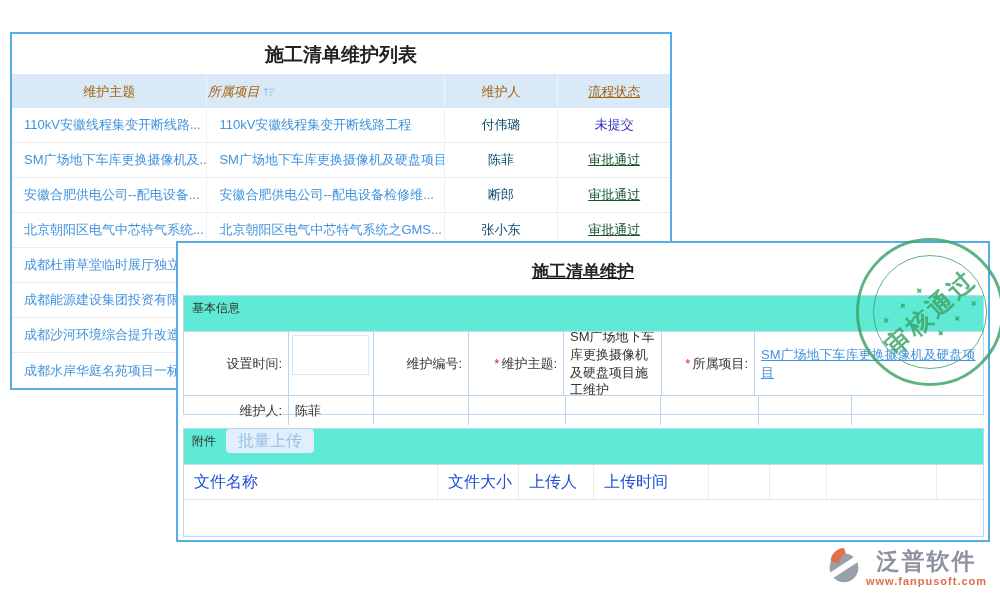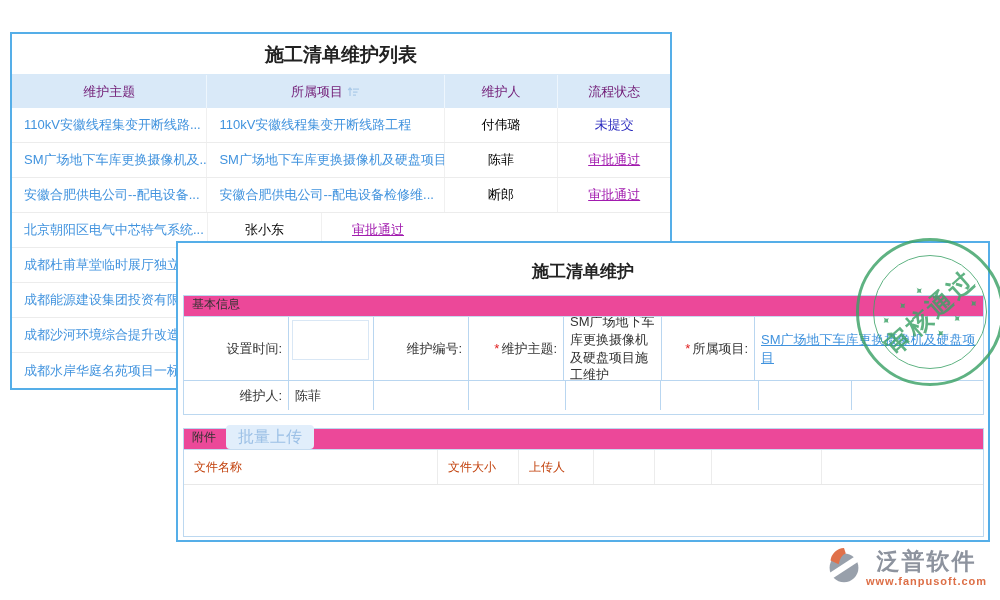--- a/index.html
+++ b/index.html
@@ -7,64 +7,64 @@
   body { font-family:"Liberation Sans","DejaVu Sans",sans-serif; position:relative; overflow:hidden; }
   #canvas { position:absolute; left:0; top:0; width:1000px; height:600px; background:#fff; overflow:hidden; }
 
   
   #list-panel { position:absolute; left:10px; top:32px; width:662px; height:358px;
     background:#fff; border:2px solid #55aee8; z-index:10; }
   .lp-title { height:41px; line-height:41px; text-align:center; font-size:19px; font-weight:bold;
     color:#222; border-bottom:1px solid #d8e9f8; }
   .lp-header { display:flex; background:#d9e9f8; height:33px; }
   .lp-header .hcell { display:flex; align-items:center; justify-content:center; gap:4px;
-    color:#701a75; font-size:13px; border-right:1px solid #eef6fd; }
-  .lp-header .hcell:last-child { border-right:none; }
+    color:#a16207; font-size:13px; border-right:1px solid #eef6fd; }
+  .lp-header .hcell:last-child { border-right:none;text-decoration:underline; }
   .lp-row { display:flex; height:35px; border-bottom:1px solid #ececec; background:#fff; }
   .lp-row:last-child { border-bottom:none; }
   .lp-cell { display:flex; align-items:center; font-size:13px; border-right:1px solid #f0f0f0;
     overflow:hidden; white-space:nowrap; }
   .lp-cell:last-child { border-right:none; }
   .c-topic   { width:196px; padding-left:12px; color:#4193de; }
   .c-project { width:238px; padding-left:12px; color:#4193de; }
-  .c-maint   { width:114px; justify-content:center; color:#000000; }
+  .c-maint   { width:114px; justify-content:center; color:#0c4a6e; }
   .c-status  { width:112px; justify-content:center; }
   .status-pending  { color:#2d2dbf; }
-  .status-approved { color:#a21caf; text-decoration:underline; }
+  .status-approved { color:#14532d; text-decoration:underline; }
   .sort-icon svg { display:block; }
 
   
   #modal { position:absolute; left:176px; top:241px; width:814px; height:301px;
-    background:#fff; border:2px solid #55aee8; z-index:20; }
+    background:#fff; border:2px solid #55aee8; z-index:20;text-decoration:underline; }
   .modal-title { margin-top:17px; text-align:center; font-size:17px; font-weight:bold; color:#222; }
 
   .section { position:absolute; left:5px; width:801px; border:1px solid #bcd8f0; background:#fff; }
   #basic-info { top:52px; height:120px; }
-  .section-bar { height:21px; line-height:24px; background:#ec4899; border-bottom:1px solid #c6dcf0;
-    font-size:12px; color:#333; padding-left:8px; display:flex; align-items:flex-end; gap:10px; }
+  .section-bar { height:36px; line-height:24px; background:#5eead4; border-bottom:1px solid #c6dcf0;
+    font-size:12px; color:#333; padding-left:8px; display:flex; align-items:flex-start; gap:10px; }
   .fi-row { display:flex; width:100%; }
   .fi-row.r1 { height:64px; }
   .fi-row.r2 { height:29px; }
   .fcell { border-right:1px solid #b9d6f0; border-bottom:1px solid #b9d6f0; font-size:13px;
     color:#333; display:flex; align-items:center; overflow:hidden; }
   .fi-row.r2 .fcell { border-bottom:none; }
   .fcell.lab { justify-content:flex-end; padding-right:6px; text-align:right; }
   .fcell.val { padding-left:6px; padding-right:4px; }
   .w1{width:105px;} .w2{width:85px;} .w3{width:95px;} .w4{width:97px;}
   .w5{width:95px;} .w6{width:98px;} .w7{width:93px;} .w8{flex:1; border-right:none;}
   .req { color:#e02020; margin-right:2px; }
   .multiline { white-space:normal; line-height:1.35; }
   .proj-link { color:#4193de; text-decoration:underline; line-height:1.35; white-space:normal; }
   .inner-input { width:78px; height:40px; border:1px solid #d9e7f5; background:#fff; margin-left:2px; }
 
   #attach { top:185px; height:109px; }
   .upload-btn { background:#e1eefb; color:#9cc0e6; font-size:16px; border:none; border-radius:4px;
     padding:4px 12px; line-height:1; cursor:pointer; }
   .att-header { display:flex; height:35px; border-bottom:1px solid #e8e8e8; }
-  .att-hcell { display:flex; align-items:center; font-size:12px; color:#c2410c;
+  .att-hcell { display:flex; align-items:center; font-size:16px; color:#1d4ed8;
     border-right:1px solid #ececec; padding-left:10px; }
   .a1{width:254px;} .a2{width:81px;} .a3{width:75px;} .a4{width:115px;}
   .a5{width:61px;} .a6{width:57px;} .a7{width:110px;} .a8{flex:1; border-right:none;}
 
   
   #stamp { position:absolute; left:856px; top:238px; width:148px; height:148px; z-index:30;
     opacity:.82; pointer-events:none; }
   .ring { position:absolute; border-radius:50%; border:3px solid #3ca267; inset:0; }
   .ring.inner { inset:17px; border-width:1px; }
   .stamp-rot { position:absolute; inset:0; transform:rotate(-42deg); display:flex;
@@ -86,21 +86,21 @@
 
 <div id="canvas">
 
   <div id="list-panel">
     <div class="lp-title">施工清单维护列表</div>
 
     <div class="lp-header">
       <div class="hcell c-topic" style="justify-content:center;padding-left:0;">
         <span>维护主题</span>
       </div>
-      <div class="hcell c-project" style="justify-content:center;padding-left:0;">
+      <div class="hcell c-project" style="justify-content:flex-start;padding-left:0;font-style:italic;">
         <span>所属项目</span>
         <span class="sort-icon">
           <svg width="13" height="12" viewBox="0 0 13 12">
             <path d="M3 2 L3 10 M1.2 4 L3 2 L4.8 4" stroke="#a9c9e8" stroke-width="1.2" fill="none"></path>
             <rect x="6" y="2.5" width="6" height="1.2" fill="#a9c9e8"></rect>
             <rect x="6" y="5.5" width="4.5" height="1.2" fill="#a9c9e8"></rect>
             <rect x="6" y="8.5" width="3" height="1.2" fill="#a9c9e8"></rect>
           </svg>
         </span>
       </div>
@@ -131,20 +131,21 @@
     <div class="lp-row">
       <div class="lp-cell c-topic">安徽合肥供电公司--配电设备...</div>
       <div class="lp-cell c-project">安徽合肥供电公司--配电设备检修维...</div>
       <div class="lp-cell c-maint">断郎</div>
       <div class="lp-cell c-status">
           <span class="status-approved">审批通过</span>
         </div>
     </div>
     <div class="lp-row">
       <div class="lp-cell c-topic">北京朝阳区电气中芯特气系统...</div>
+      <div class="lp-cell c-project">北京朝阳区电气中芯特气系统之GMS...</div>
       <div class="lp-cell c-maint">张小东</div>
       <div class="lp-cell c-status">
           <span class="status-approved">审批通过</span>
         </div>
     </div>
     <div class="lp-row">
       <div class="lp-cell c-topic">成都杜甫草堂临时展厅独立展</div>
       <div class="lp-cell c-project"></div>
       <div class="lp-cell c-maint"></div>
       <div class="lp-cell c-status"></div>
@@ -211,20 +212,21 @@
 
     <div class="section" id="attach">
       <div class="section-bar">
         <span>附件</span>
         <button class="upload-btn">批量上传</button>
       </div>
       <div class="att-header">
         <div class="att-hcell a1">文件名称</div>
         <div class="att-hcell a2">文件大小</div>
         <div class="att-hcell a3">上传人</div>
+        <div class="att-hcell a4">上传时间</div>
         <div class="att-hcell a5"></div>
         <div class="att-hcell a6"></div>
         <div class="att-hcell a7"></div>
         <div class="att-hcell a8"></div>
       </div>
     </div>
   </div>
 
   <div id="stamp">
     <div class="ring"></div>

